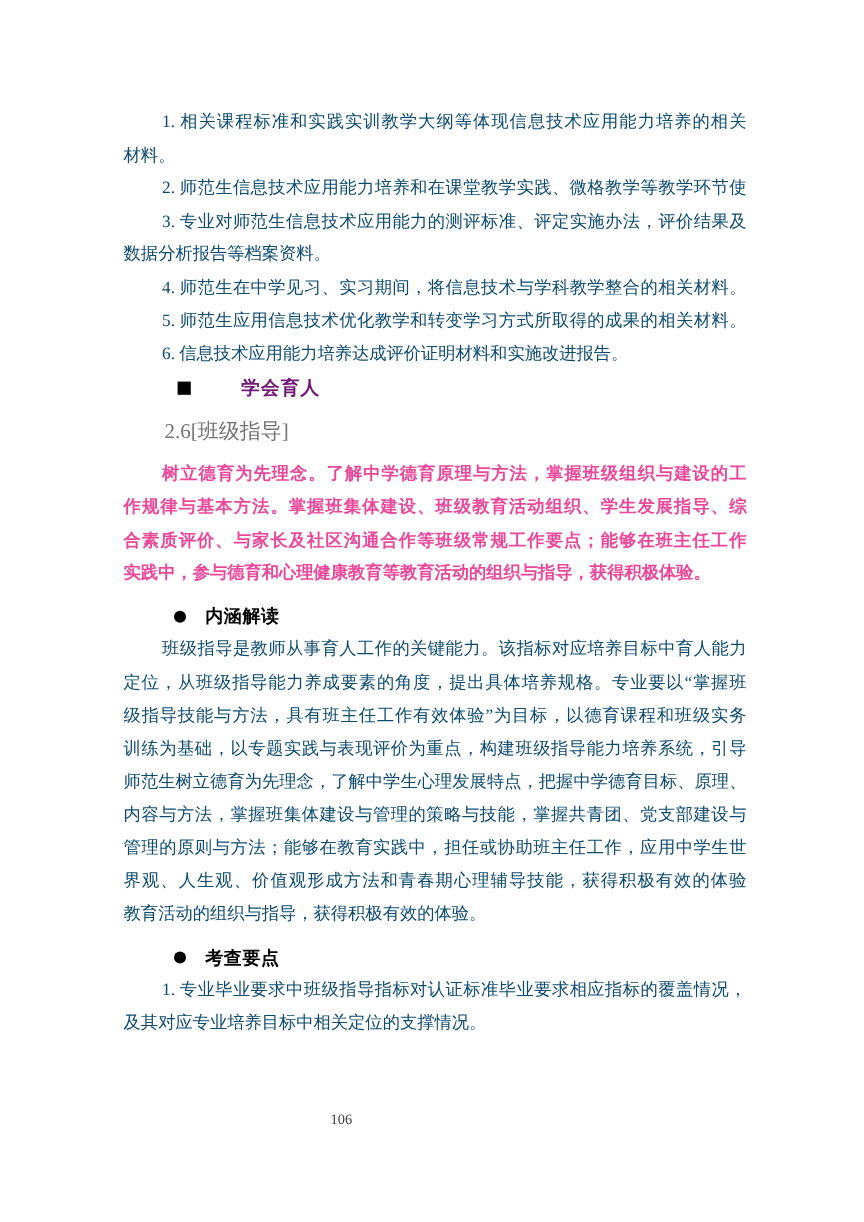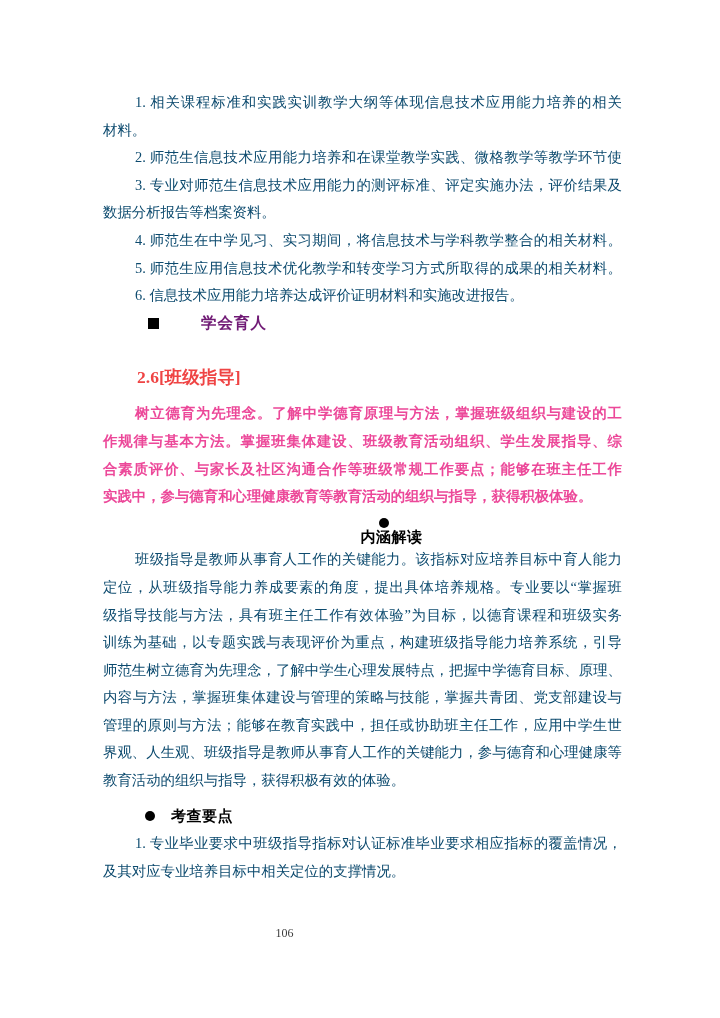--- a/index.html
+++ b/index.html
@@ -40,43 +40,43 @@
   .sq-icon { width: 11px; height: 11px; background: #000; flex: none; }
   .banner-label {
     margin-left: 42px;
     font-size: 15.5px;
     font-weight: 700;
     color: #701a75;
     letter-spacing: 1px;
   }
 
   .sec-heading {
-    margin: 26px 0 9px 0;
+    margin: 8px 0 9px 0;
     padding-left: 34px;
     font-size: 17.5px;
-    font-weight: 700;
+    font-weight: 400;
     line-height: 28px;
-    color: #ef4444;
+    color: #737373;
   }
 
   .bullet-row {
     display: flex;
     align-items: center;
     height: 27.6px;
     padding-left: 42px;
   }
   .dot-icon { width: 10px; height: 10px; border-radius: 50%; background: #000; flex: none; }
   .bullet-label {
     margin-left: 16px;
     font-size: 15px;
     font-weight: 700;
     color: #000;
     letter-spacing: 0.5px;
   }
-  .bullet-row.b1 { margin-top: 7px; flex-direction: column; }
+  .bullet-row.b1 { margin-top: 7px; }
   .para-connotation { margin-top: 1px; }
   .bullet-row.b2 { margin-top: 8px; }
 
   .footer {
     position: absolute;
     top: 926px;
     left: 0;
     width: 569px;
     text-align: center;
     font-size: 12px;
@@ -117,21 +117,21 @@
       <span class="bullet-label">内涵解读</span>
     </div>
     <div class="para-connotation">
       <div class="line fill indent">班级指导是教师从事育人工作的关键能力。该指标对应培养目标中育人能力</div>
       <div class="line fill">定位，从班级指导能力养成要素的角度，提出具体培养规格。专业要以“掌握班</div>
       <div class="line fill">级指导技能与方法，具有班主任工作有效体验”为目标，以德育课程和班级实务</div>
       <div class="line fill">训练为基础，以专题实践与表现评价为重点，构建班级指导能力培养系统，引导</div>
       <div class="line fill">师范生树立德育为先理念，了解中学生心理发展特点，把握中学德育目标、原理、</div>
       <div class="line fill">内容与方法，掌握班集体建设与管理的策略与技能，掌握共青团、党支部建设与</div>
       <div class="line fill">管理的原则与方法；能够在教育实践中，担任或协助班主任工作，应用中学生世</div>
-      <div class="line fill">界观、人生观、班级指导是教师从事育人工作的关键能力，参与德育和心理健康等</div>
+      <div class="line fill">界观、人生观、价值观形成方法和青春期心理辅导技能，获得积极有效的体验</div>
       <div class="line">教育活动的组织与指导，获得积极有效的体验。</div>
     </div>
 
     <div class="bullet-row b2">
       <span class="dot-icon"></span>
       <span class="bullet-label">考查要点</span>
     </div>
     <div class="para-review">
       <div class="line fill indent">1. 专业毕业要求中班级指导指标对认证标准毕业要求相应指标的覆盖情况，</div>
       <div class="line">及其对应专业培养目标中相关定位的支撑情况。</div>

